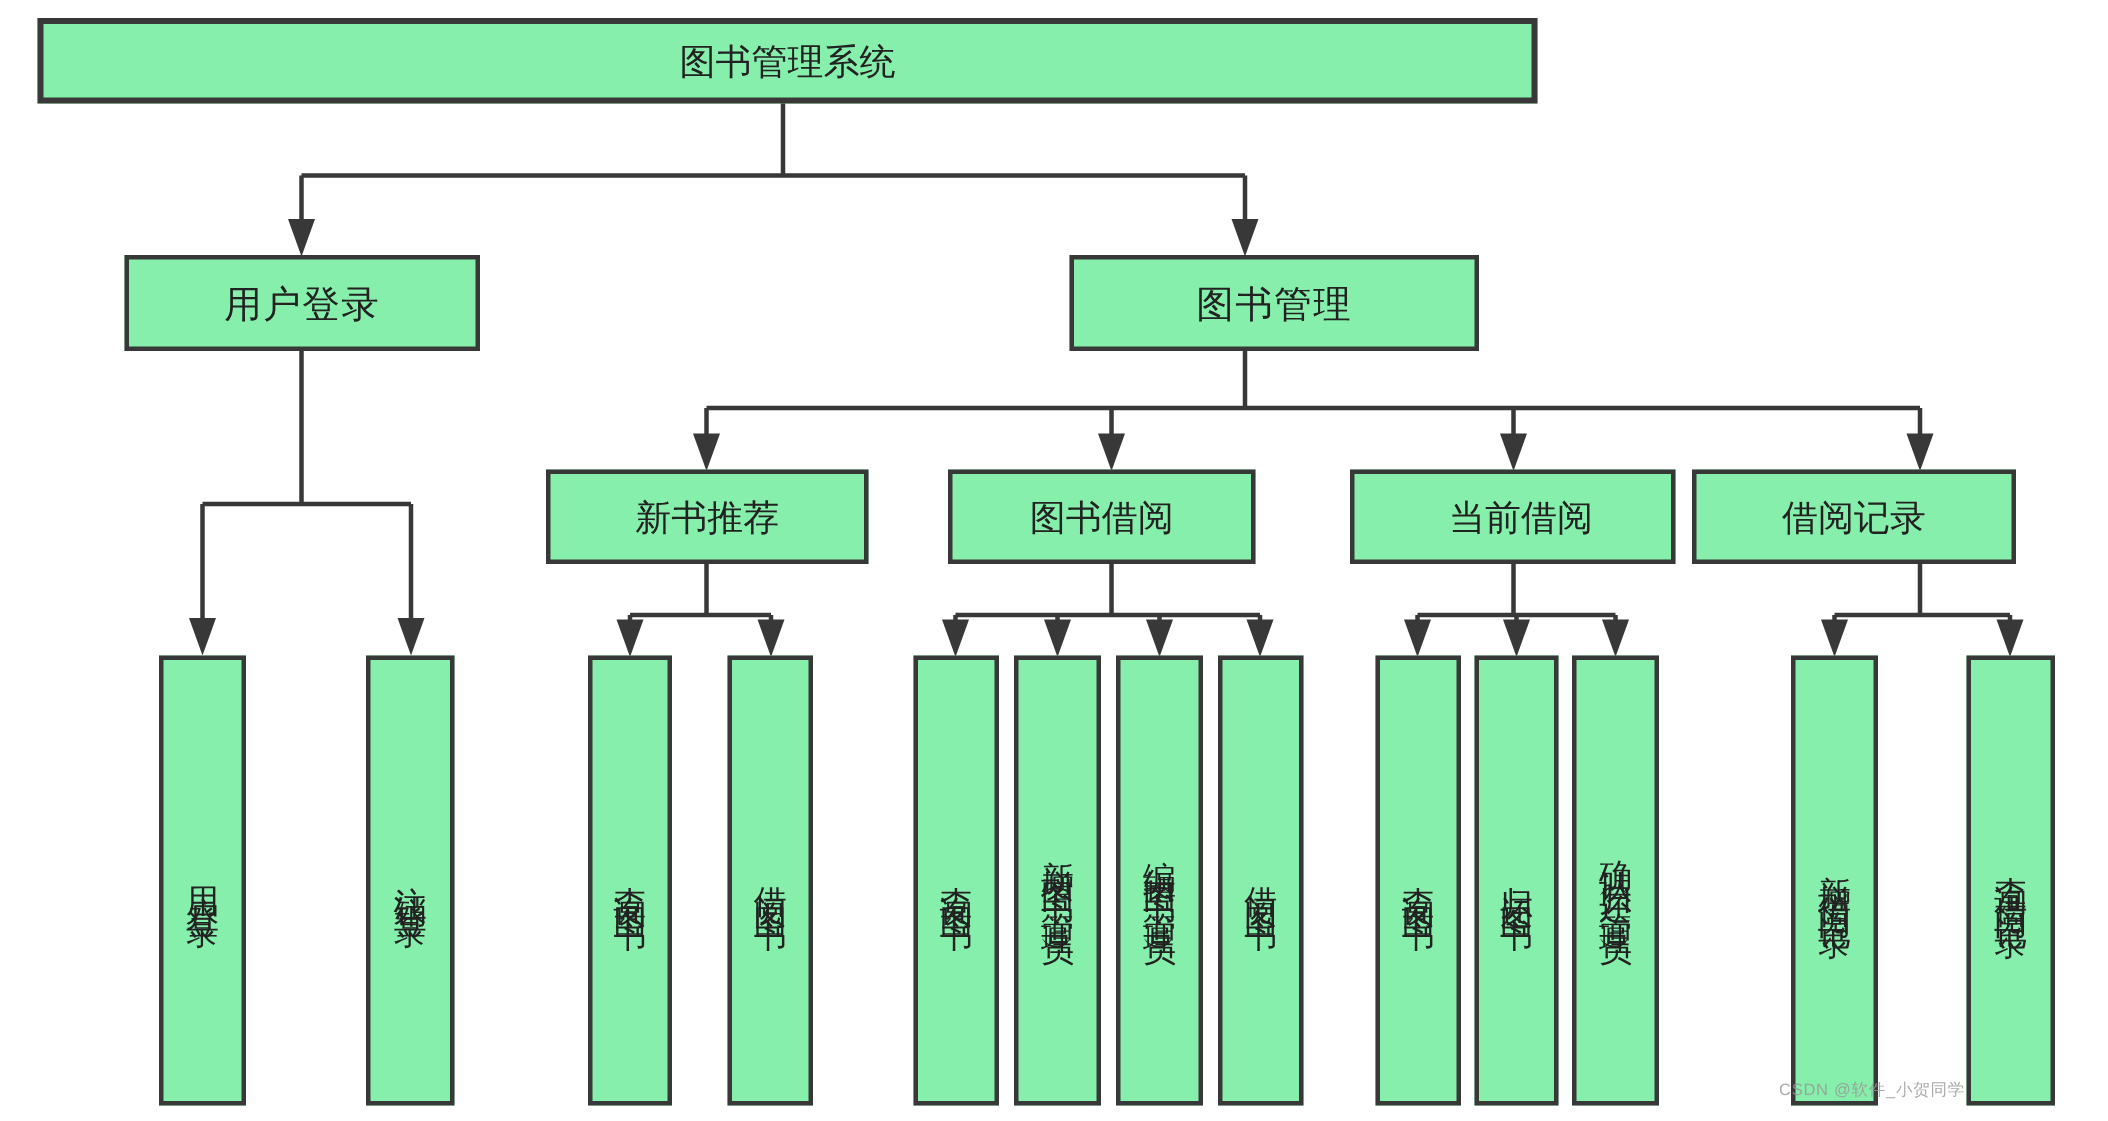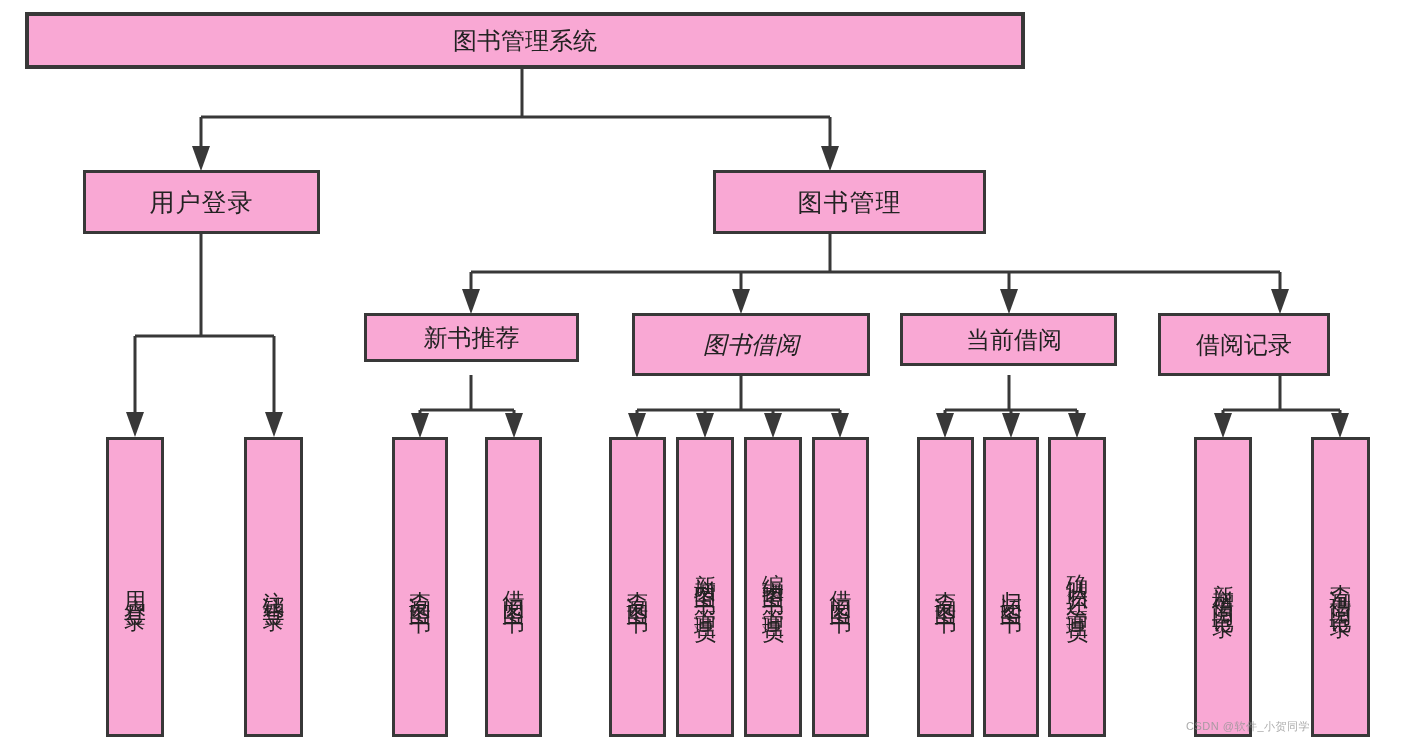--- a/index.html
+++ b/index.html
@@ -16,21 +16,21 @@
     position: absolute;
     left: 0; top: 0;
     width: 1405px; height: 747px;
   }
   .wires path { stroke: #383838; stroke-width: 3; fill: none; }
   .wires polygon { fill: #383838; stroke: none; }
   .node {
     position: absolute;
     box-sizing: border-box;
     border: 3px solid #383838;
-    background: #f9a8d4;
+    background: #86efac;
     display: flex;
     align-items: center;
     justify-content: center;
     text-align: center;
     color: #222222;
   }
   .node.root { border-width: 4px; font-size: 24px; }
   .node.lvl2 { font-size: 25px; letter-spacing: 1px; }
   .node.lvl3 { font-size: 24px; }
   .node.leaf {
@@ -102,30 +102,30 @@
     <span>图书管理系统</span>
   </div>
 
   <div class="node lvl2" style="left:83px; top:170px; width:237px; height:64px;">
     <span>用户登录</span>
   </div>
   <div class="node lvl2" style="left:713px; top:170px; width:273px; height:64px;">
     <span>图书管理</span>
   </div>
 
-  <div class="node lvl3" style="left:364px; top:313px; width:215px; height:49px;">
+  <div class="node lvl3" style="left:364px; top:313px; width:215px; height:63px;">
     <span>新书推荐</span>
   </div>
-  <div class="node lvl3" style="left:632px; top:313px; width:238px; height:63px;font-style:italic;">
+  <div class="node lvl3" style="left:632px; top:313px; width:205px; height:63px;">
     <span>图书借阅</span>
   </div>
-  <div class="node lvl3" style="left:900px; top:313px; width:217px; height:53px;padding-left:11px;">
+  <div class="node lvl3" style="left:900px; top:313px; width:217px; height:63px;padding-left:11px;">
     <span>当前借阅</span>
   </div>
-  <div class="node lvl3" style="left:1158px; top:313px; width:172px; height:63px;">
+  <div class="node lvl3" style="left:1128px; top:313px; width:216px; height:63px;">
     <span>借阅记录</span>
   </div>
 
   <div class="node leaf" style="left:106px; top:437px; width:58px; height:300px;">
     <span>用户登录</span>
   </div>
   <div class="node leaf" style="left:244px; top:437px; width:59px; height:300px;">
     <span>注销登录</span>
   </div>
   <div class="node leaf" style="left:392px; top:437px; width:56px; height:300px;">

